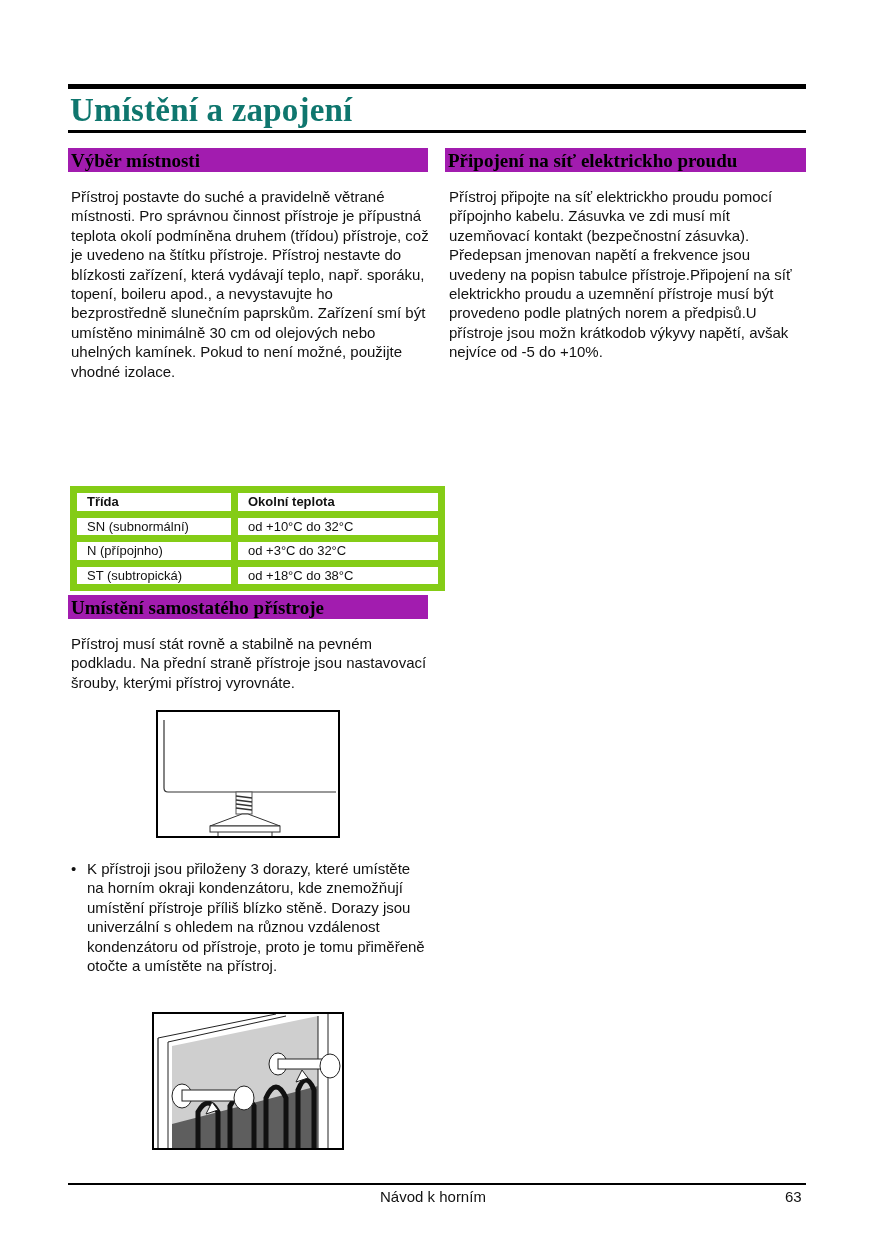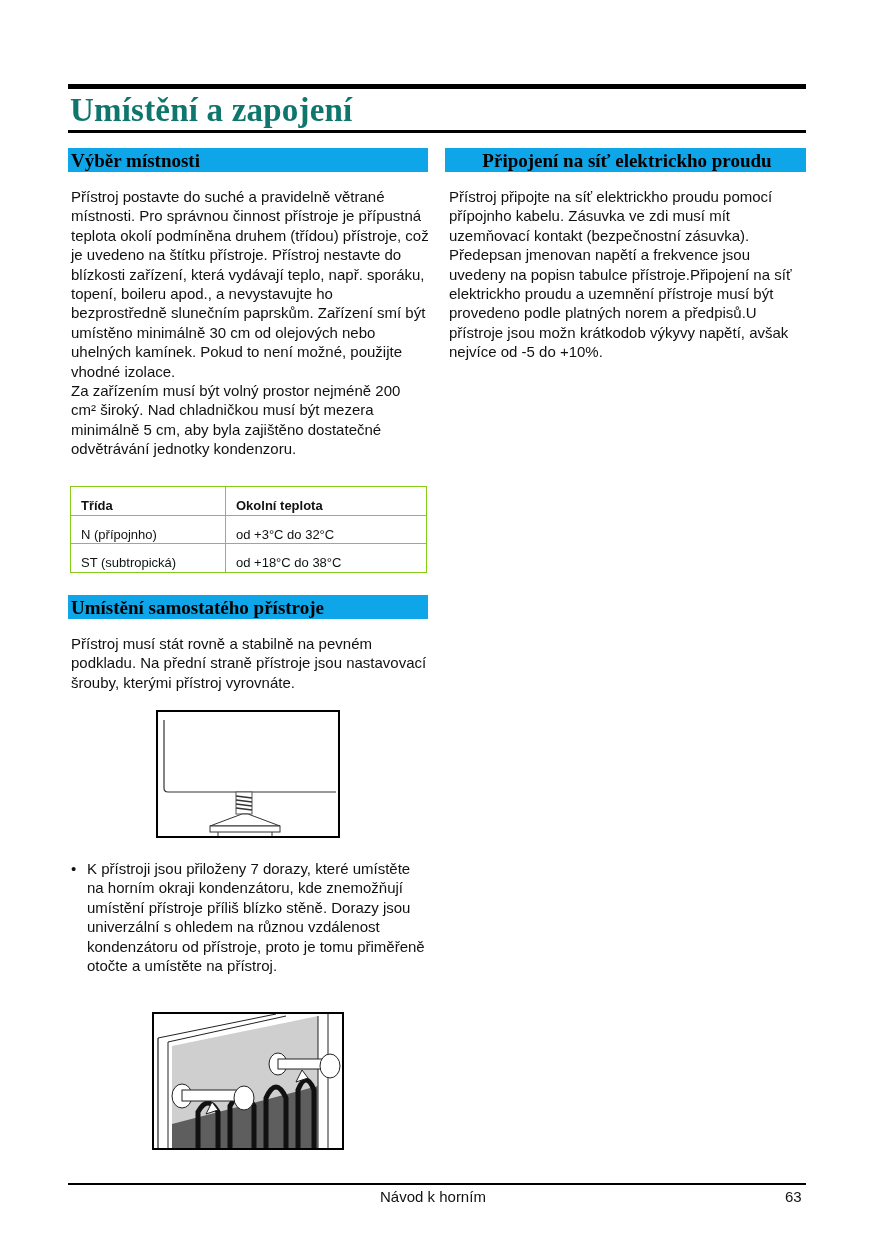--- a/index.html
+++ b/index.html
@@ -1,53 +1,56 @@
 <!DOCTYPE html>
 <html><head>
 <meta charset="utf-8">
 <style>
   html, body { margin: 0; padding: 0; background: #ffffff; }
   body { width: 875px; height: 1240px; position: relative; overflow: hidden; font-family: "Liberation Sans", sans-serif; color: #111; }
   .abs { position: absolute; }
   .rule-top { left: 68px; top: 84px; width: 738px; height: 5px; background: #000; }
   .title { left: 70px; top: 90px; font-family: "Liberation Serif", serif; font-weight: bold; font-size: 33px; line-height: 40px; color: #0f766e; letter-spacing: 0.2px; }
   .rule-under { left: 68px; top: 130px; width: 738px; height: 3px; background: #000; }
-  .sec-bar { height: 24px; background: #0ea5e9; font-family: "Liberation Serif", serif; font-weight: bold; font-size: 19px; line-height: 25px; padding-left: 3px; color: #000; box-sizing: border-box; white-space: nowrap; }
+  .sec-bar { height: 24px; background: #a21caf; font-family: "Liberation Serif", serif; font-weight: bold; font-size: 19px; line-height: 25px; padding-left: 3px; color: #000; box-sizing: border-box; white-space: nowrap; }
   .para { font-size: 15px; line-height: 19.4px; color: #111; }
   .para p { margin: 0; }
   table.classes { border-collapse: collapse; font-size: 13px; }
-  table.classes td { border: 1px solid #84cc16; padding: 10px 0 0 10px; height: 17.5px; line-height: 17px; white-space: nowrap; }
+  table.classes td { border: 7px solid #84cc16; padding: 0 0 0 10px; height: 17.5px; line-height: 17px; white-space: nowrap; }
   table.classes td.c1 { width: 144px; }
   table.classes tr.head td { font-weight: bold; }
   .fig { border: 2px solid #000; box-sizing: border-box; background: #fff; }
   .bullet-wrap { display: flex; }
   .bullet-dot { width: 16px; flex: 0 0 16px; font-size: 15px; line-height: 19.4px; }
   .footer-rule { left: 68px; top: 1183px; width: 738px; height: 2px; background: #000; }
   .footer-text { top: 1187px; font-size: 15px; line-height: 20px; color: #111; }
 </style>
 </head>
 <body>
 
 <div class="abs rule-top"></div>
 <div class="abs title">Umístění a zapojení</div>
 <div class="abs rule-under"></div>
 
 <div class="abs sec-bar" style="left:68px; top:148px; width:360px;">Výběr místnosti</div>
 
 <div class="abs para" style="left:71px; top:187px; width:358px;">
   <p>Přístroj postavte do suché a pravidelně větrané místnosti. Pro správnou činnost přístroje je přípustná teplota okolí podmíněna druhem (třídou) přístroje, což je uvedeno na štítku přístroje. Přístroj nestavte do blízkosti zařízení, která vydávají teplo, např. sporáku, topení, boileru apod., a nevystavujte ho bezprostředně slunečním paprskům. Zařízení smí být umístěno minimálně 30 cm od olejových nebo uhelných kamínek. Pokud to není možné, použijte vhodné izolace.</p>
-  <p>Za zařízením musí být volný prostor nejméně 200 cm² široký. Nad chladničkou musí být mezera minimálně 5 cm, aby byla zajištěno dostatečné odvětrávání jednotky kondenzoru.</p>
 </div>
 
 <div class="abs" style="left:70px; top:486px;">
   <table class="classes">
     <tbody>
         <tr class="head">
       <td class="c1">Třída</td>
       <td style="width:190px;">Okolní teplota</td>
+    </tr>
+    <tr>
+      <td class="c1">SN (subnormální)</td>
+      <td>od +10°C do 32°C</td>
     </tr>
     <tr>
       <td class="c1">N (přípojnho)</td>
       <td>od +3°C do 32°C</td>
     </tr>
     <tr>
       <td class="c1">ST (subtropická)</td>
       <td>od +18°C do 38°C</td>
     </tr>
   </tbody>
@@ -64,21 +67,21 @@
     <rect x="78" y="80" width="16" height="22" fill="#fff" stroke="#555" stroke-width="1"></rect>
     <path d="M78 84 L94 86 M78 88 L94 90 M78 92 L94 94 M78 96 L94 98" stroke="#333" stroke-width="1.3"></path>
     <path d="M84 102 L52 114 L122 114 L90 102 Z" fill="#fff" stroke="#333" stroke-width="1"></path>
     <rect x="52" y="114" width="70" height="6" fill="#fff" stroke="#333" stroke-width="1"></rect>
     <path d="M60 120 L60 124 M114 120 L114 124" stroke="#333" stroke-width="1"></path>
   </svg>
 </div>
 
 <div class="abs bullet-wrap" style="left:71px; top:859px; width:360px;">
   <div class="bullet-dot">•</div>
-  <div class="para" style="width:344px;">K přístroji jsou přiloženy 7 dorazy, které umístěte na horním okraji kondenzátoru, kde znemožňují umístění přístroje příliš blízko stěně. Dorazy jsou univerzální s ohledem na různou vzdálenost kondenzátoru od přístroje, proto je tomu přiměřeně otočte a umístěte na přístroj.</div>
+  <div class="para" style="width:344px;">K přístroji jsou přiloženy 3 dorazy, které umístěte na horním okraji kondenzátoru, kde znemožňují umístění přístroje příliš blízko stěně. Dorazy jsou univerzální s ohledem na různou vzdálenost kondenzátoru od přístroje, proto je tomu přiměřeně otočte a umístěte na přístroj.</div>
 </div>
 
 <div class="abs fig" style="left:152px; top:1012px; width:192px; height:138px;">
   <svg width="188" height="134" viewBox="0 0 188 134">
     <rect x="0" y="0" width="188" height="134" fill="#fff"></rect>
 
     <path d="M4 24 L4 134" stroke="#222" stroke-width="1.2"></path>
     <path d="M14 28 L14 134" stroke="#222" stroke-width="1"></path>
     <path d="M4 24 L122 0" stroke="#222" stroke-width="1"></path>
     <path d="M14 28 L132 2" stroke="#222" stroke-width="1"></path>
@@ -105,19 +108,19 @@
 
     <g stroke="#222" stroke-width="1" fill="#fff">
       <ellipse cx="124" cy="50" rx="9" ry="11"></ellipse>
       <rect x="124" y="45" width="52" height="10"></rect>
       <ellipse cx="176" cy="52" rx="10" ry="12"></ellipse>
       <path d="M148 56 L142 68 L154 64 Z"></path>
     </g>
   </svg>
 </div>
 
-<div class="abs sec-bar" style="left:445px; top:148px; width:361px;text-align:center;">Připojení na síť elektrickho proudu</div>
+<div class="abs sec-bar" style="left:445px; top:148px; width:361px;">Připojení na síť elektrickho proudu</div>
 
 <div class="abs para" style="left:449px; top:187px; width:356px;">Přístroj připojte na síť elektrickho proudu pomocí přípojnho kabelu. Zásuvka ve zdi musí mít uzemňovací kontakt (bezpečnostní zásuvka). Předepsan jmenovan napětí a frekvence jsou uvedeny na popisn tabulce přístroje.Připojení na síť elektrickho proudu a uzemnění přístroje musí být provedeno podle platných norem a předpisů.U přístroje jsou možn krátkodob výkyvy napětí, avšak nejvíce od -5 do +10%.</div>
 
 <div class="abs footer-rule"></div>
 <div class="abs footer-text" style="left:380px;">Návod k horním</div>
 <div class="abs footer-text" style="left:785px;">63</div>
 
 </body></html>

